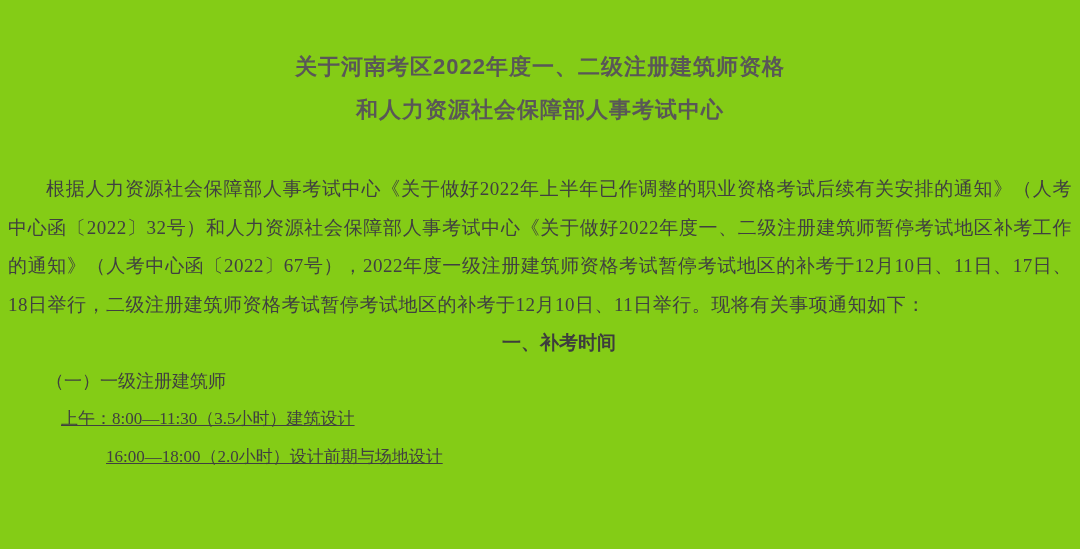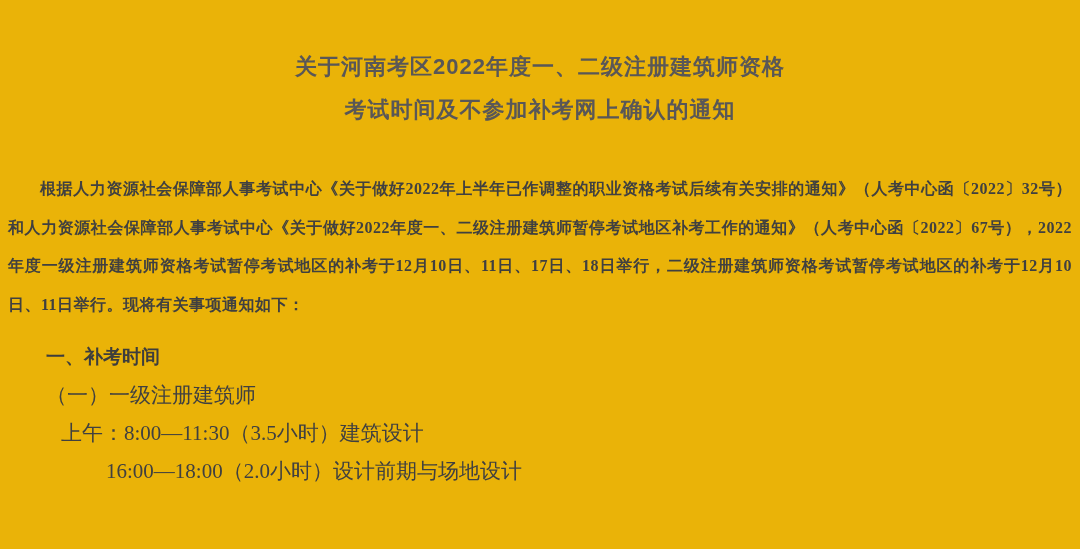--- a/index.html
+++ b/index.html
@@ -5,78 +5,79 @@
   html, body {
     margin: 0;
     padding: 0;
     background: #ffffff;
   }
   .page {
     position: relative;
     width: 1080px;
     height: 549px;
     overflow: hidden;
-    background: #eab308;
+    background: #84cc16;
     font-family: "Liberation Serif", "DejaVu Serif", serif;
     color: #404040;
     box-sizing: border-box;
     padding: 45px 8px 0 8px;
   }
   .title-line {
     font-family: "Liberation Sans", "DejaVu Sans", sans-serif;
     font-weight: 700;
     font-size: 22px;
     line-height: 43px;
     color: #595757;
     text-align: center;
     margin: 0;
     letter-spacing: 1px;
   }
   .intro-paragraph {
     margin: 39px 0 0 0;
-    font-size: 16px;
+    font-size: 19px;
     line-height: 38.5px;
     text-align: justify;
     text-indent: 2em;
     letter-spacing: 0.5px;
     color: #404040;
-    font-weight: bold;
   }
   .section-heading {
     font-family: "Liberation Sans", "DejaVu Sans", sans-serif;
     font-weight: 700;
     font-size: 19px;
     line-height: 38px;
-    margin: 14px 0 0 38px;
+    margin: 0 0 0 38px;
     color: #3d3d3d;
+    text-align: center;
   }
   .sub-line {
-    font-size: 21px;
+    font-size: 18px;
     line-height: 38px;
     margin: 0 0 0 38px;
     color: #404040;
   }
   .schedule-line {
-    font-size: 21px;
+    font-size: 17px;
     line-height: 38px;
     margin: 0 0 0 53px;
     color: #404040;
+    text-decoration: underline;
   }
   .schedule-line.deep-indent {
     margin-left: 98px;
   }
 </style>
 </head>
 <body>
 
 <div class="page">
 
   <h1 class="title-line">关于河南考区2022年度一、二级注册建筑师资格</h1>
 
-  <h1 class="title-line">考试时间及不参加补考网上确认的通知</h1>
+  <h1 class="title-line">和人力资源社会保障部人事考试中心</h1>
 
   <p class="intro-paragraph">根据人力资源社会保障部人事考试中心《关于做好2022年上半年已作调整的职业资格考试后续有关安排的通知》（人考中心函〔2022〕32号）和人力资源社会保障部人事考试中心《关于做好2022年度一、二级注册建筑师暂停考试地区补考工作的通知》（人考中心函〔2022〕67号），2022年度一级注册建筑师资格考试暂停考试地区的补考于12月10日、11日、17日、18日举行，二级注册建筑师资格考试暂停考试地区的补考于12月10日、11日举行。现将有关事项通知如下：</p>
 
   <div class="section-heading">一、补考时间</div>
 
   <div class="sub-line">（一）一级注册建筑师</div>
 
 
   <div class="schedule-line">上午：8:00—11:30（3.5小时）建筑设计</div>
 

